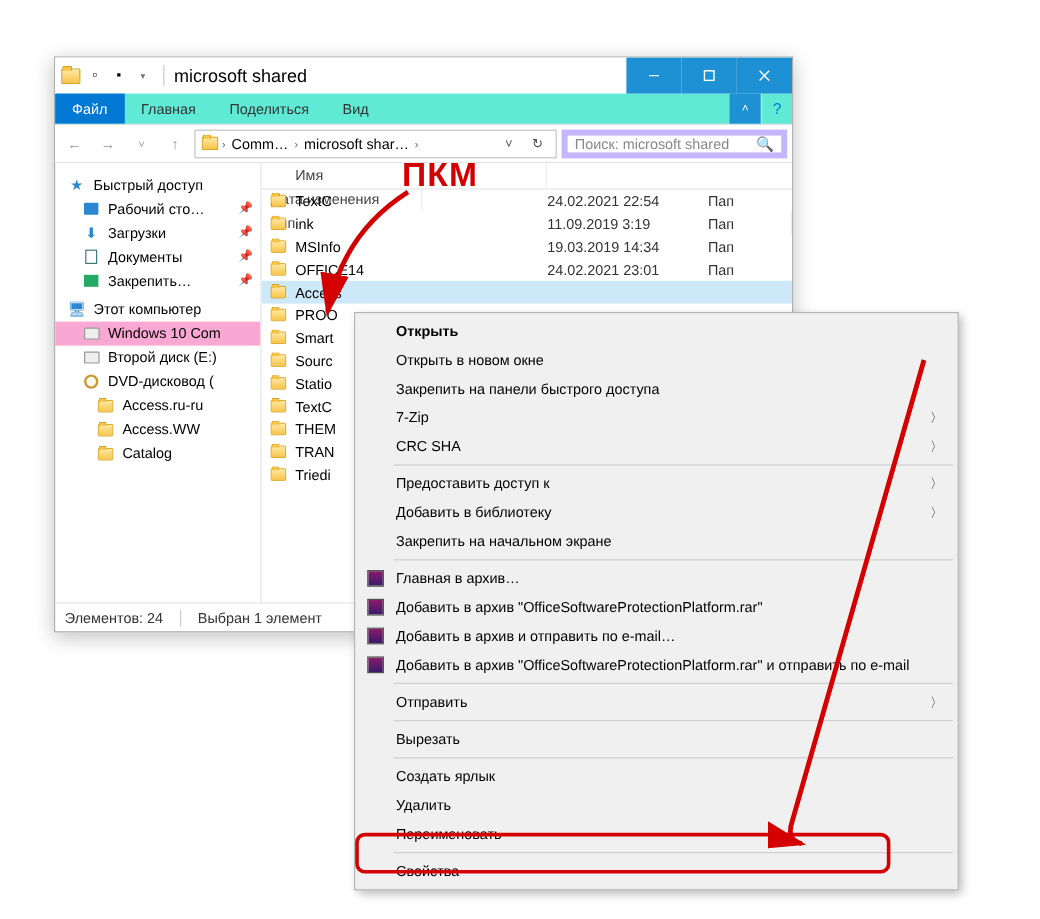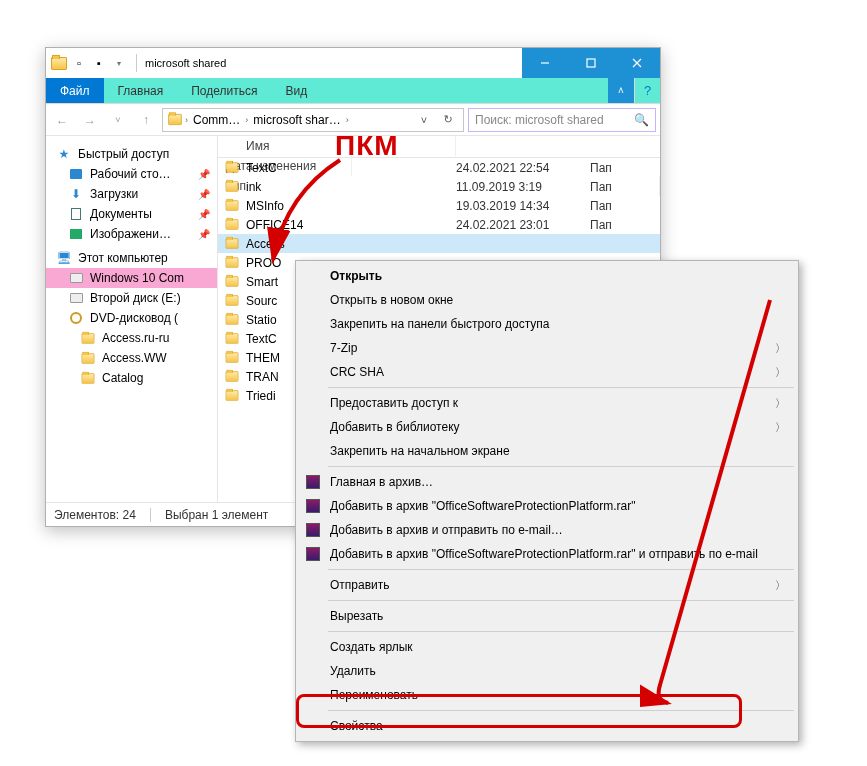--- a/index.html
+++ b/index.html
@@ -6,41 +6,41 @@
 body { background: #fff; width: 867px; height: 766px; position: relative; overflow: hidden; }
 
 .explorer { position: absolute; left: 45px; top: 47px; width: 616px; height: 480px; border: 1px solid #b0b0b0; background: #fff; box-shadow: 0 4px 16px rgba(0,0,0,.25); }
 
 .titlebar { height: 30px; background: #fff; display: flex; align-items: center; }
 .titlebar .qat { display: flex; align-items: center; padding: 0 4px; gap: 2px; }
 .qat-ico { width: 18px; height: 18px; display: flex; align-items: center; justify-content: center; font-size: 11px; }
 .folder-ico { width: 16px; height: 13px; background: linear-gradient(#ffe9a6,#f7c548); border: 1px solid #d9a520; border-radius: 1px; position: relative; }
 .folder-ico::before { content:""; position:absolute; top:-3px; left:0; width:6px; height:3px; background:#f7c548; border:1px solid #d9a520; border-bottom:none; border-radius:1px 1px 0 0; }
 .titlebar .sep { width:1px; height:18px; background:#ccc; margin:0 4px; }
-.titlebar .title { font-size: 11px; padding-left: 4px; flex:1; }
+.titlebar .title { font-size: 15px; padding-left: 4px; flex:1; }
 .winbtns { display:flex; }
 .winbtn { width:46px; height:30px; display:flex; align-items:center; justify-content:center; font-size:13px; color:#fff; }
 .winbtn.min, .winbtn.max { background:#1e90d4; }
 .winbtn.close { background:#1e90d4; }
 .winbtn svg { width:10px; height:10px; stroke:#fff; stroke-width:1.2; fill:none; }
 
 .ribbon-tabs { height:26px; display:flex; background:#5eead4; border-bottom:1px solid #dadada; }
 .rtab { padding:0 14px; font-size:12px; line-height:26px; color:#333; }
 .rtab.file { background:#0078d4; color:#fff; }
 .rtab-spacer { flex:1; }
 .rtab-drop { width:26px; display:flex; align-items:center; justify-content:center; background:#1e90d4; color:#fff; font-size:10px; }
 .rtab-help { width:26px; display:flex; align-items:center; justify-content:center; color:#0078d4; font-size:13px; border-left:1px solid #dadada; }
 
 .addr-row { height:32px; display:flex; align-items:center; gap:4px; padding:2px 4px; background:#fff; border-bottom:1px solid #e5e5e5; }
 .navbtn { width:24px; height:24px; display:flex; align-items:center; justify-content:center; color:#999; font-size:12px; }
 .addrbar { flex:1; height:24px; border:1px solid #c5c5c5; display:flex; align-items:center; padding:0 4px; font-size:12px; gap:2px; }
 .addrbar .crumb { padding:0 3px; }
 .addrbar .chev { color:#666; font-size:9px; }
 .addr-act { width:22px; height:22px; display:flex; align-items:center; justify-content:center; color:#555; font-size:11px; }
-.searchbar { width:188px; height:24px; border:1px solid #c4b5fd; display:flex; align-items:center; padding:0 6px; font-size:12px; color:#888; }
+.searchbar { width:188px; height:24px; border:5px solid #c4b5fd; display:flex; align-items:center; padding:0 6px; font-size:12px; color:#888; }
 .searchbar .sico { margin-left:auto; font-size:12px; }
 
 .body { display:flex; height:calc(100% - 30px - 26px - 32px - 24px); }
 .nav { width:172px; border-right:1px solid #e5e5e5; overflow:hidden; padding:4px 0; }
 .nav-item { display:flex; align-items:center; gap:6px; padding:2px 6px 2px 22px; font-size:12px; height:20px; }
 .nav-item.top { padding-left:10px; margin-top:4px; }
 .nav-item.sel { background:#f9a8d4;align-items:center; }
 .nav-ico { width:16px; height:16px; display:flex; align-items:center; justify-content:center; font-size:12px; }
 .star { color:#2a87d0; }
 .desk { background:#2a87d0; width:12px; height:10px; border-radius:1px; }
@@ -172,21 +172,21 @@
           <span class="nav-ico">
             <span class="doc"></span>
           </span>
           <span>Документы</span>
           <span class="pin">📌</span>
         </div>
       <div class="nav-item">
           <span class="nav-ico">
             <span class="img"></span>
           </span>
-          <span>Изображени…</span>
+          <span>Закрепить…</span>
           <span class="pin">📌</span>
         </div>
       <div class="nav-item top">
           <span class="nav-ico pc">🖥</span>
           <span>Этот компьютер</span>
         </div>
       <div class="nav-item sel">
           <span class="nav-ico">
             <span class="drive"></span>
           </span>

